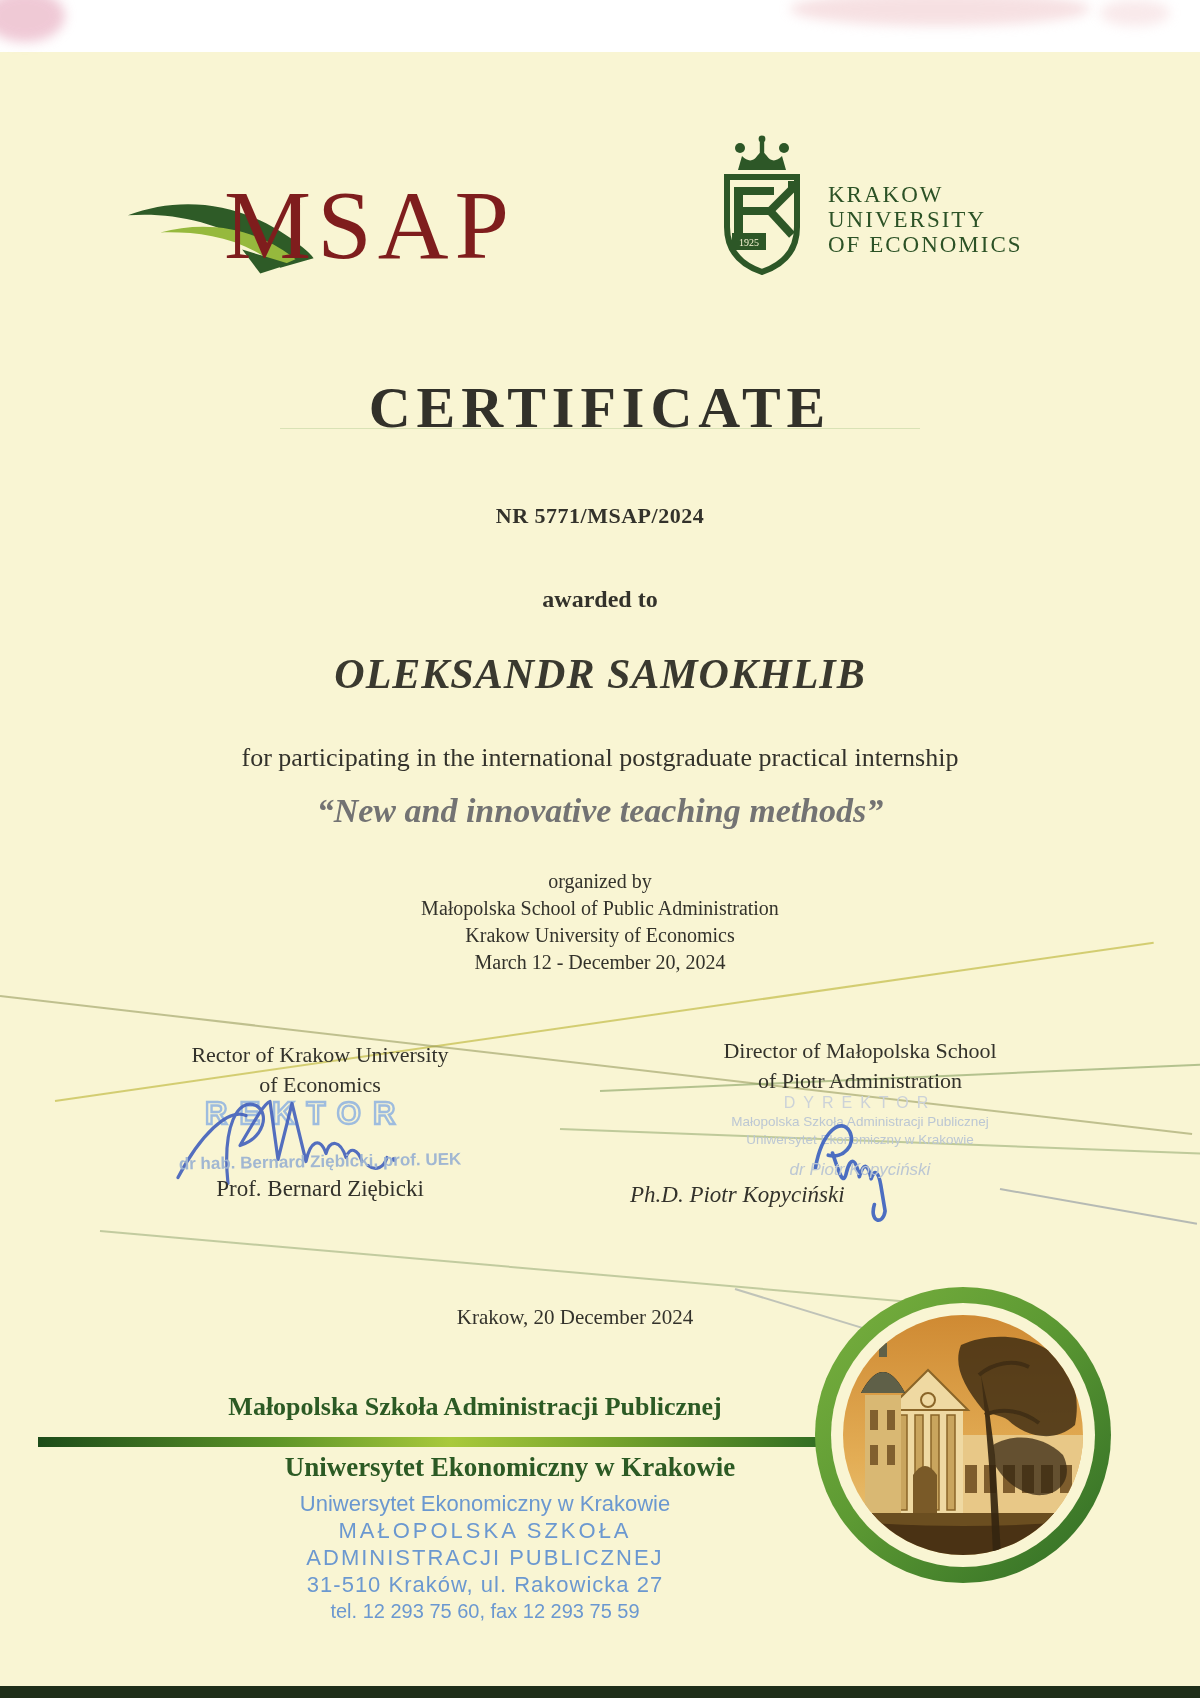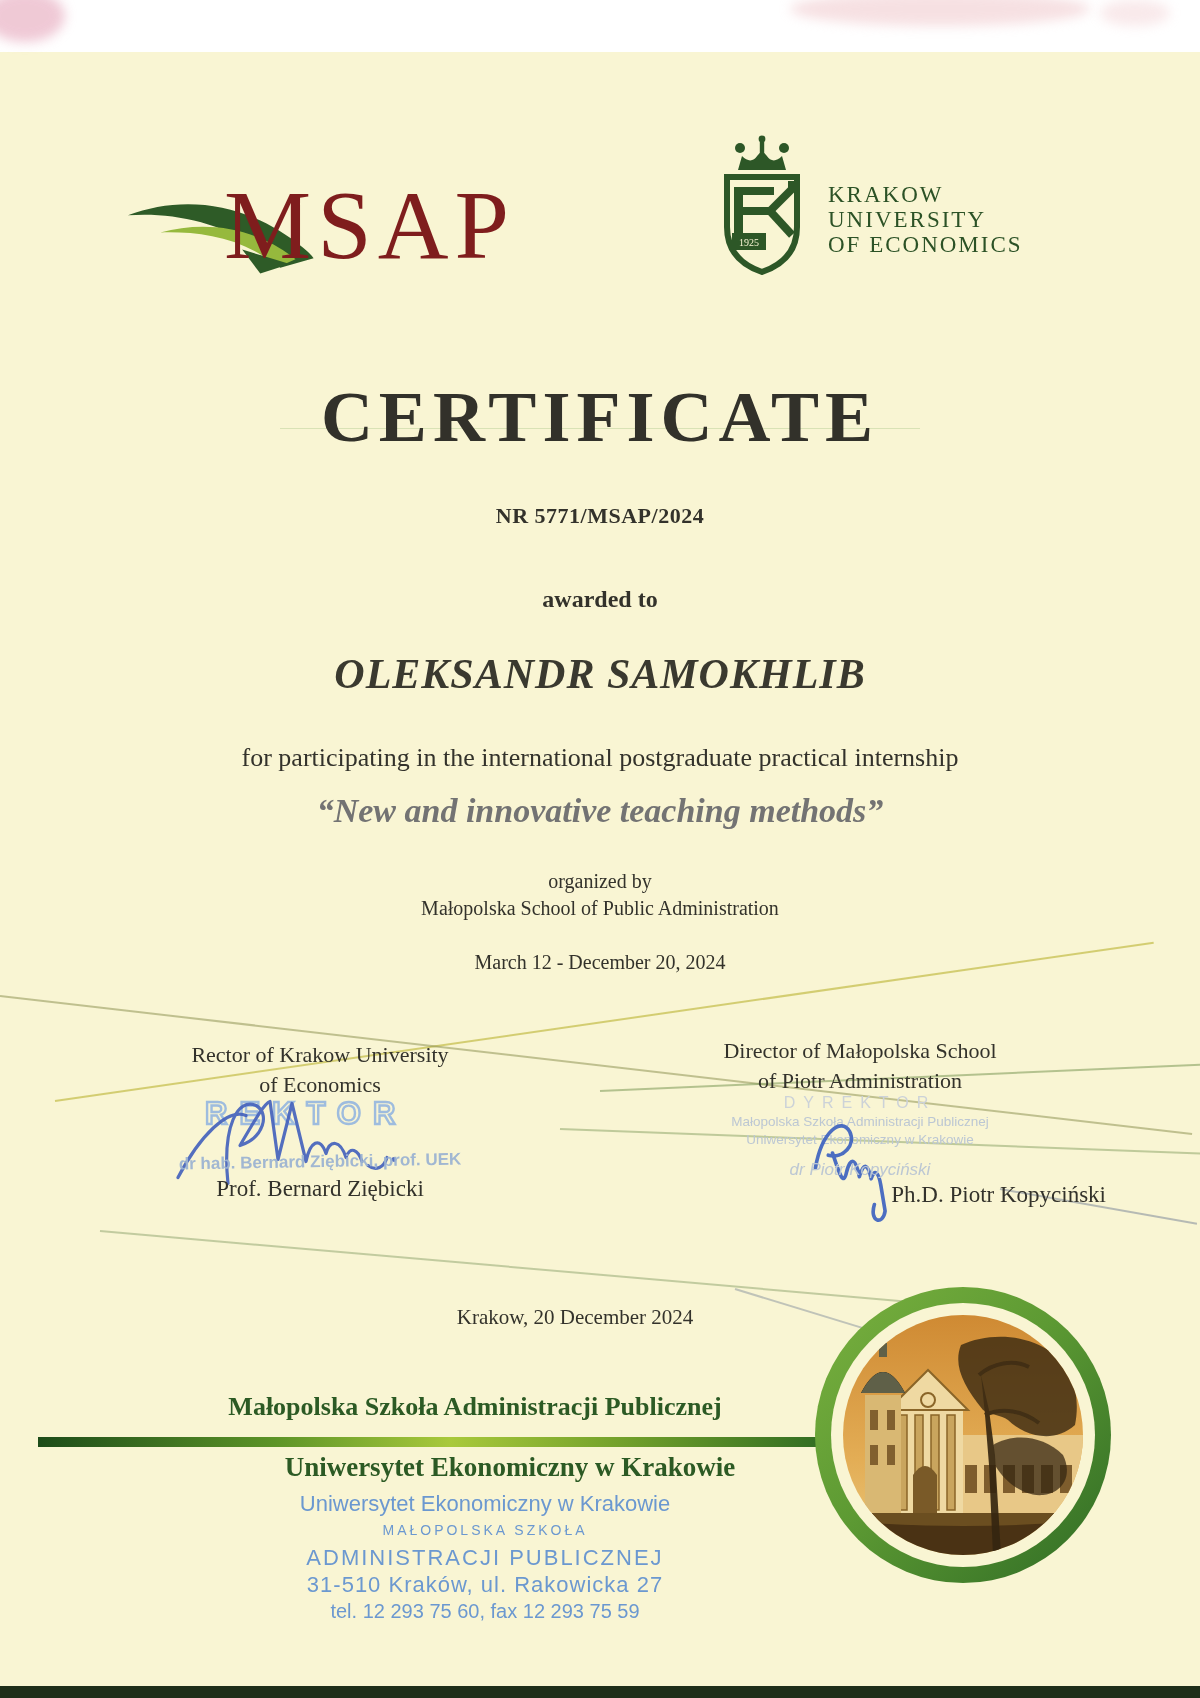--- a/index.html
+++ b/index.html
@@ -12,42 +12,42 @@
   .row{position:absolute;left:0;width:1200px;text-align:center;line-height:1.25;}
   
   .top-strip{left:0;top:0;width:1200px;height:52px;background:#ffffff;}
   .pink{border-radius:50%;filter:blur(6px);}
   
   .msap-text{font-size:98px;letter-spacing:6px;color:#7f1d1d;line-height:1;}
   .kue-word{font-size:23px;letter-spacing:2px;color:#2c5226;line-height:25px;}
   
   .dline{position:absolute;height:2px;transform-origin:left center;}
   
-  .cert-title{font-size:72px;font-weight:bold;letter-spacing:6px;color:#32312a;}
+  .cert-title{font-size:58px;font-weight:bold;letter-spacing:6px;color:#32312a;}
   .cert-nr{font-size:22px;font-weight:bold;letter-spacing:0.5px;}
   .awarded{font-size:24px;font-weight:bold;}
   .recipient{font-size:42px;font-weight:bold;font-style:italic;letter-spacing:1px;color:#3a392f;}
   .partline{font-size:26px;}
   .course{font-size:34px;font-weight:bold;font-style:italic;color:#737373;}
   .orgline{font-size:20px;line-height:27px;}
   
   .role{font-size:22px;line-height:30px;}
   .printed{font-size:23px;}
   .stamp-blue-outline{
     font-family:"Liberation Sans",sans-serif;font-weight:bold;font-size:31px;letter-spacing:12px;
     color:transparent;-webkit-text-stroke:2.4px #8fb3e0;opacity:.85;
   }
   .stamp-grayblue{font-family:"Liberation Sans",sans-serif;font-weight:bold;font-size:17px;color:#9db4d2;opacity:.95;}
   .stamp-faint{font-family:"Liberation Sans",sans-serif;color:#bcc7d3;}
   
   .foot-school{font-size:26px;font-weight:bold;color:#2c5a24;}
   .foot-uni{font-size:27px;font-weight:bold;color:#2c5a24;}
   .addr{font-family:"Liberation Sans",sans-serif;color:#6b98d0;line-height:27px;}
   .addr .l1{font-size:22px;}
-  .addr .l2{font-size:14px;letter-spacing:3px;}
+  .addr .l2{font-size:22px;letter-spacing:3px;}
   .addr .l3{font-size:22px;letter-spacing:2px;}
   .addr .l4{font-size:22px;letter-spacing:1px;}
   .addr .l5{font-size:20px;}
   .green-bar{
     position:absolute;left:38px;top:1437px;width:792px;height:10px;
     background:linear-gradient(90deg,#1d4c19 0%,#5d9427 30%,#a9c93b 52%,#6f9e2a 75%,#2f6b22 100%);
   }
   .photo-ring{
     position:absolute;left:815px;top:1287px;width:296px;height:296px;border-radius:50%;
     background:linear-gradient(135deg,#7ab13f 0%,#5d9a33 45%,#2f6b25 100%);
@@ -115,20 +115,21 @@
 
   <div class="row cert-title" style="top:372px;">CERTIFICATE</div>
   <div class="row cert-nr" style="top:502px;">NR 5771/MSAP/2024</div>
   <div class="row awarded" style="top:584px;">awarded to</div>
   <div class="row partline" style="top:742px;">for participating in the international postgraduate practical internship</div>
   <div class="row recipient" style="top:648px;">OLEKSANDR SAMOKHLIB</div>
   <div class="row course" style="top:790px;">“New and innovative teaching methods”</div>
 
   <div class="row orgline" style="top:868px;">organized by</div>
   <div class="row orgline" style="top:895px;">Małopolska School of Public Administration</div>
+  <div class="row orgline" style="top:922px;">Krakow University of Economics</div>
   <div class="row orgline" style="top:949px;">March 12 - December 20, 2024</div>
 
   <div class="abs role" style="left:130px;top:1040px;width:380px;text-align:center;">
     <div>Rector of Krakow University</div>
     <div>of Economics</div>
   </div>
   <div class="abs stamp-blue-outline" style="left:205px;top:1096px;">REKTOR</div>
   <div class="abs" style="left:172px;top:1090px;width:260px;height:108px;">
     <svg width="260" height="108" viewBox="0 0 260 105">
       <g fill="none" stroke="#4663bd" stroke-width="3.2" stroke-linecap="round" stroke-linejoin="round" opacity="0.92">
@@ -151,21 +152,21 @@
   <div class="abs stamp-faint" style="left:630px;top:1132px;width:460px;text-align:center;font-size:13.5px;">Uniwersytet Ekonomiczny w Krakowie</div>
   <div class="abs" style="left:800px;top:1108px;width:108px;height:118px;">
     <svg width="108" height="118" viewBox="0 0 100 110">
       <g fill="none" stroke="#3e63c0" stroke-width="3.4" stroke-linecap="round" stroke-linejoin="round" opacity="0.92">
         <path d="M14,56 C20,22 38,8 46,22 C52,34 40,48 26,44"></path>
         <path d="M30,42 C36,60 40,74 43,60 C47,44 52,48 55,64 C59,50 63,52 66,66 C69,56 73,60 75,72 L79,96 C77,110 64,106 69,90"></path>
       </g>
     </svg>
   </div>
   <div class="abs stamp-faint" style="left:630px;top:1160px;width:460px;text-align:center;font-size:17px;font-style:italic;">dr Piotr Kopyciński</div>
-  <div class="abs printed" style="left:646px;top:1182px;width:460px;text-align:right;">Ph.D. Piotr Kopyciński</div>
+  <div class="abs printed" style="left:630px;top:1182px;width:460px;text-align:left;font-style:italic;">Ph.D. Piotr Kopyciński</div>
 
   <div class="abs" style="left:0;top:1305px;width:1150px;text-align:center;font-size:21px;">Krakow, 20 December 2024</div>
 
   <div class="abs foot-school" style="left:0;top:1392px;width:950px;text-align:center;">Małopolska Szkoła Administracji Publicznej</div>
   <div class="green-bar"></div>
   <div class="abs foot-uni" style="left:0;top:1452px;width:1020px;text-align:center;">Uniwersytet Ekonomiczny w Krakowie</div>
 
   <div class="abs addr" style="left:0;top:1490px;width:970px;text-align:center;">
     <div class="l1">Uniwersytet Ekonomiczny w Krakowie</div>
     <div class="l2">MAŁOPOLSKA SZKOŁA</div>

